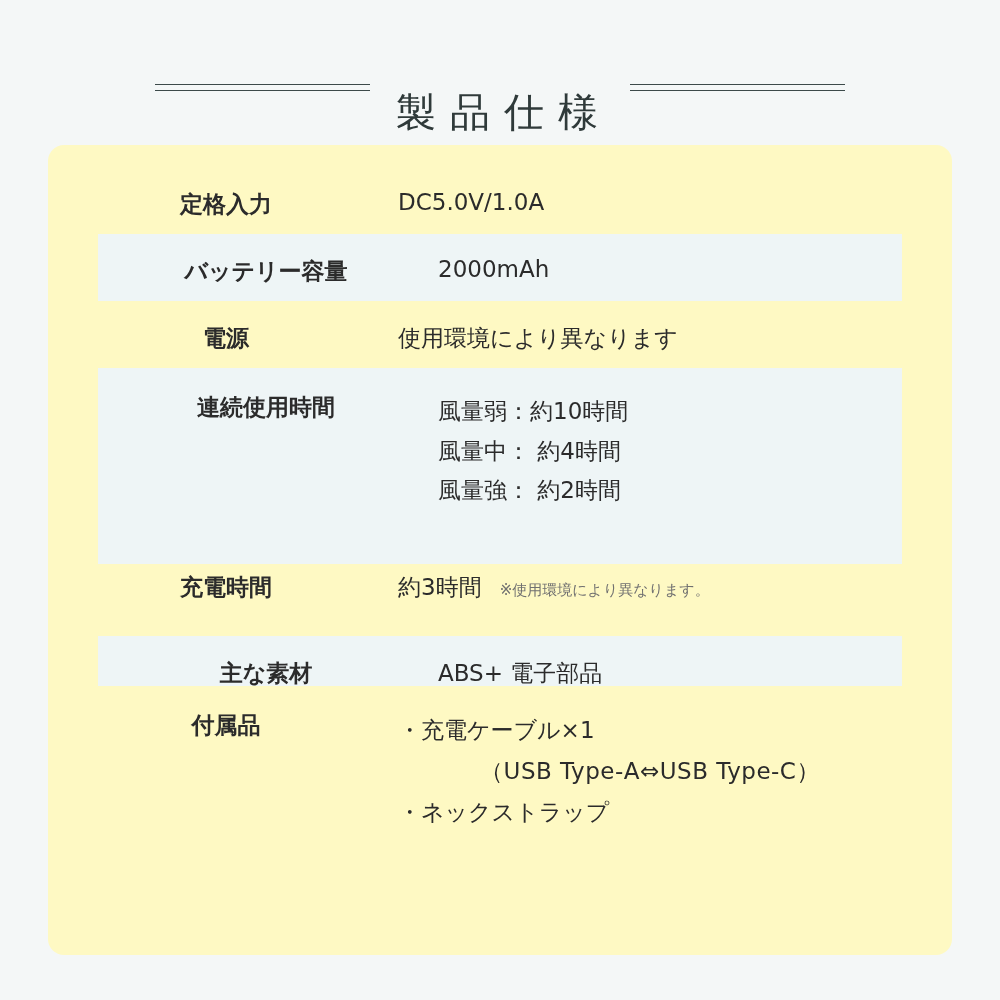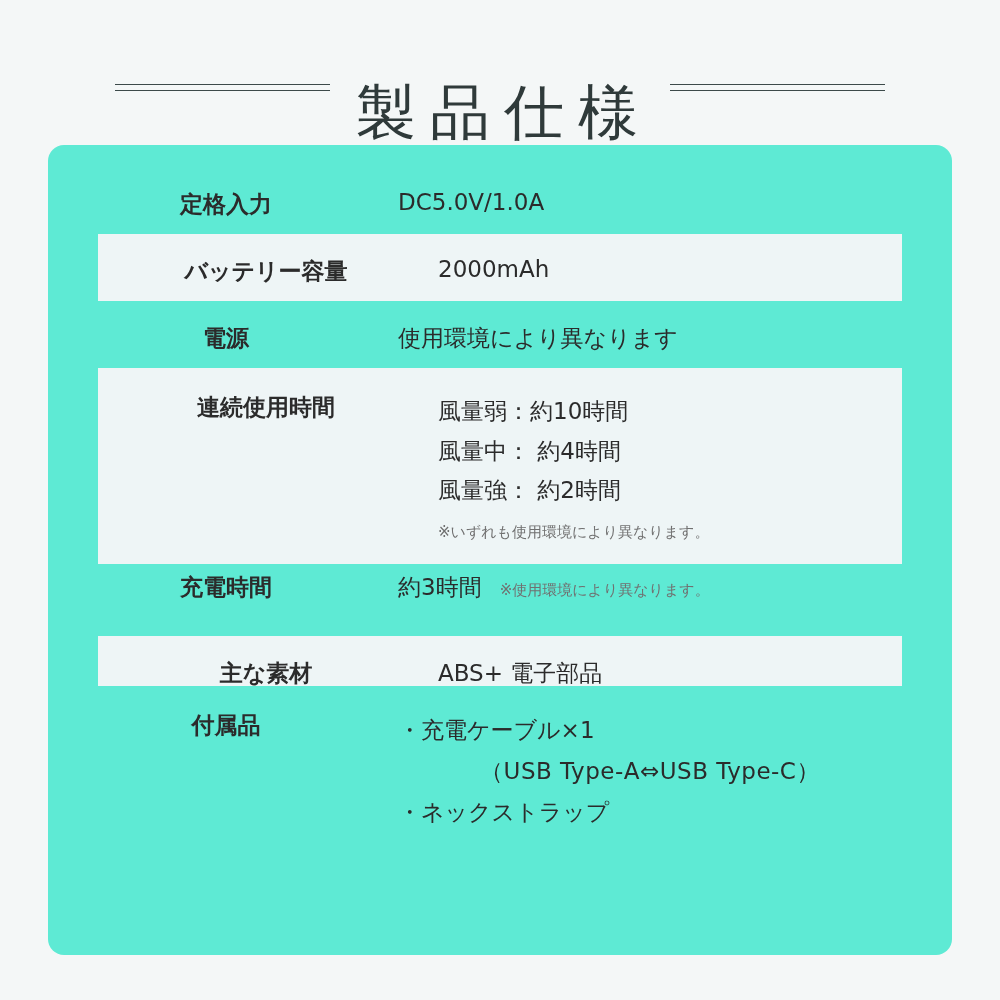--- a/index.html
+++ b/index.html
@@ -46,39 +46,39 @@
     width: 100%;
     height: 1px;
     background: #3c4a4a;
   }
   .rule::before { top: 1px; }
   .rule::after  { top: 7px; }
   .rule.left { margin-right: 18px; }
   .rule.right { margin-left: 18px; }
 
   .page-title {
-    font-size: 60px;
+    font-size: 40px;
     letter-spacing: 14px;
     font-weight: 400;
     color: #2f3a3a;
     white-space: nowrap;
     font-family: "DejaVu Sans", "Liberation Sans", sans-serif;
     line-height: 1;
     padding-left: 8px;
     margin-top: 48px;
   }
 
   
   .card {
     position: absolute;
     top: 145px;
     left: 48px;
     width: 904px;
     height: 810px;
-    background: #5eead4;
+    background: #fef9c3;
     border-radius: 16px;
   }
 
   .spec-table {
     position: absolute;
     top: 22px;
     left: 50px;
     width: 804px;
   }
 
@@ -169,21 +169,20 @@
         <div class="label">電源</div>
         <div class="value">使用環境により異なります</div>
       </div>
 
       <div class="row r4 alt">
         <div class="label">連続使用時間</div>
         <div class="value">
           <div class="multi-line">風量弱：約10時間</div>
           <div class="multi-line">風量中： 約4時間</div>
           <div class="multi-line">風量強： 約2時間</div>
-          <div class="note note-block">※いずれも使用環境により異なります。</div>
         </div>
       </div>
 
       <div class="row r5">
         <div class="label">充電時間</div>
         <div class="value">
           <span>約3時間</span><span class="note-inline">※使用環境により異なります。</span>
         </div>
       </div>
 

